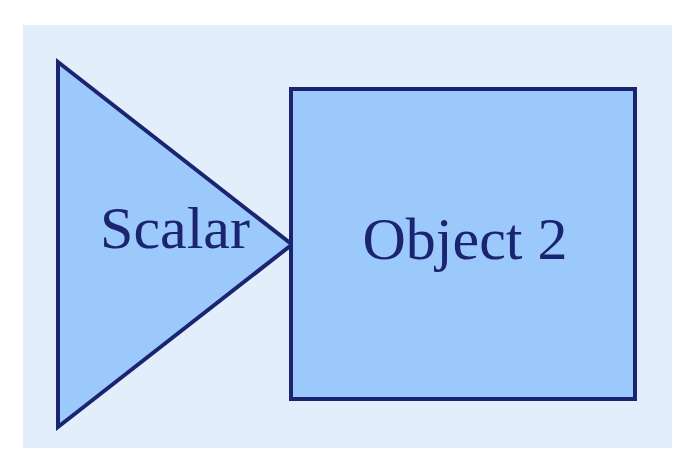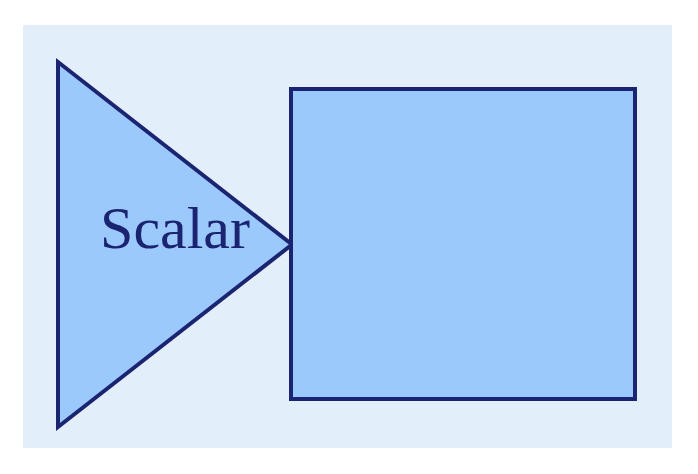--- a/index.html
+++ b/index.html
@@ -58,14 +58,15 @@
 <div class="stage">
 
   <svg class="diagram-svg" width="698" height="474" viewBox="0 0 698 474">
     <rect x="23" y="25" width="649" height="423" fill="#e3eefb"></rect>
     <polygon class="shape-outline" points="58,62 292,244.5 58,427" fill="#9cc9fb" stroke="#1b2470"></polygon>
     <rect class="shape-outline" x="291" y="89" width="344" height="310" fill="#9cc9fb" stroke="#1b2470"></rect>
   </svg>
 
   <div class="shape-label label-scalar">Scalar</div>
 
+  <div class="shape-label label-object2">Object 2</div>
 
 </div>
 
 </body></html>

